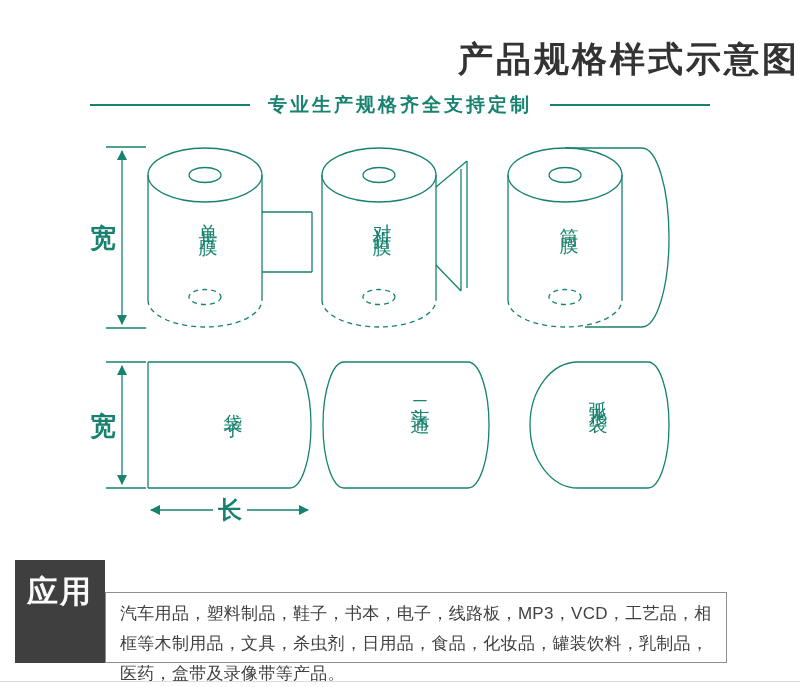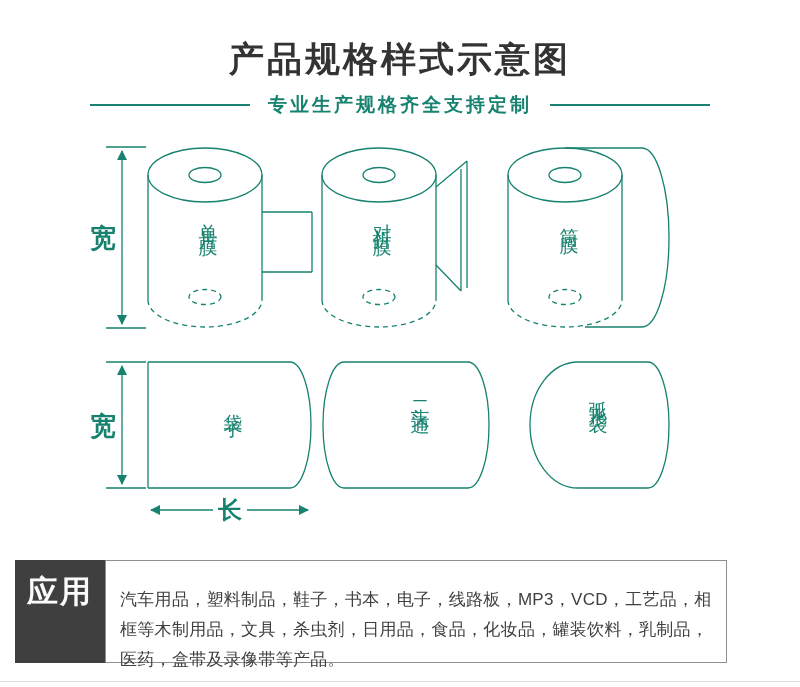--- a/index.html
+++ b/index.html
@@ -7,41 +7,41 @@
     --panel:#3f3f3f;
     --ink:#333333;
     --body:#404040;
     --border:#8f8f8f;
     --divider:#dcdcdc;
   }
   *{box-sizing:border-box;}
   body{margin:0;background:#ffffff;font-family:"Liberation Sans","DejaVu Sans",sans-serif;}
   .page{position:relative;width:800px;height:687px;background:#fff;overflow:hidden;margin:0 auto;}
 
-  .title{position:absolute;top:36px;left:0;right:0;margin:0;text-align:center;
+  .title{position:absolute;top:36px;left:0;right:0;margin:0;text-align:right;
          font-size:35px;font-weight:700;letter-spacing:3px;color:var(--ink);}
   .subrow{position:absolute;top:92px;left:0;right:0;display:flex;align-items:center;justify-content:center;gap:18px;}
   .subline{width:160px;height:2px;background:var(--accent);}
   .subtitle{font-size:19px;font-weight:600;letter-spacing:3px;color:var(--accent);}
 
   .diagram{position:absolute;top:125px;left:0;width:800px;height:430px;}
   svg .d{stroke:var(--accent);fill:none;stroke-width:1.3;}
   svg .dash{stroke-dasharray:5 4;}
   svg .af{fill:var(--accent);stroke:none;}
 
   .vtext{position:absolute;writing-mode:vertical-rl;text-orientation:upright;
          font-size:19px;letter-spacing:7px;color:var(--accent);font-weight:500;}
   .dimlabel{position:absolute;font-size:26px;font-weight:700;color:var(--accent);}
   .lenlabel{position:absolute;text-align:center;background:#fff;width:34px;
             font-size:24px;font-weight:700;color:var(--accent);}
 
   .app{position:absolute;left:15px;top:560px;width:712px;height:103px;display:flex;}
   .app-head{width:90px;background:var(--panel);color:#fafafa;text-align:center;
             font-size:31px;font-weight:700;letter-spacing:2px;line-height:1.4;padding-top:10px;}
-  .app-box{flex:1;border:1px solid var(--border);background:#fff;padding:24px 14px;}
+  .app-box{flex:1;border:1px solid var(--border);background:#fff;padding:6px 14px;margin-top:32px;}
   .app-text{margin:0;font-size:17px;line-height:1.75;color:var(--body);letter-spacing:0.3px;}
 
   .bottom-divider{position:absolute;left:0;bottom:5px;width:100%;height:1px;background:var(--divider);}
 </style>
 </head>
 <body>
 
 <div class="page">
 
   <h1 class="title">产品规格样式示意图</h1>

